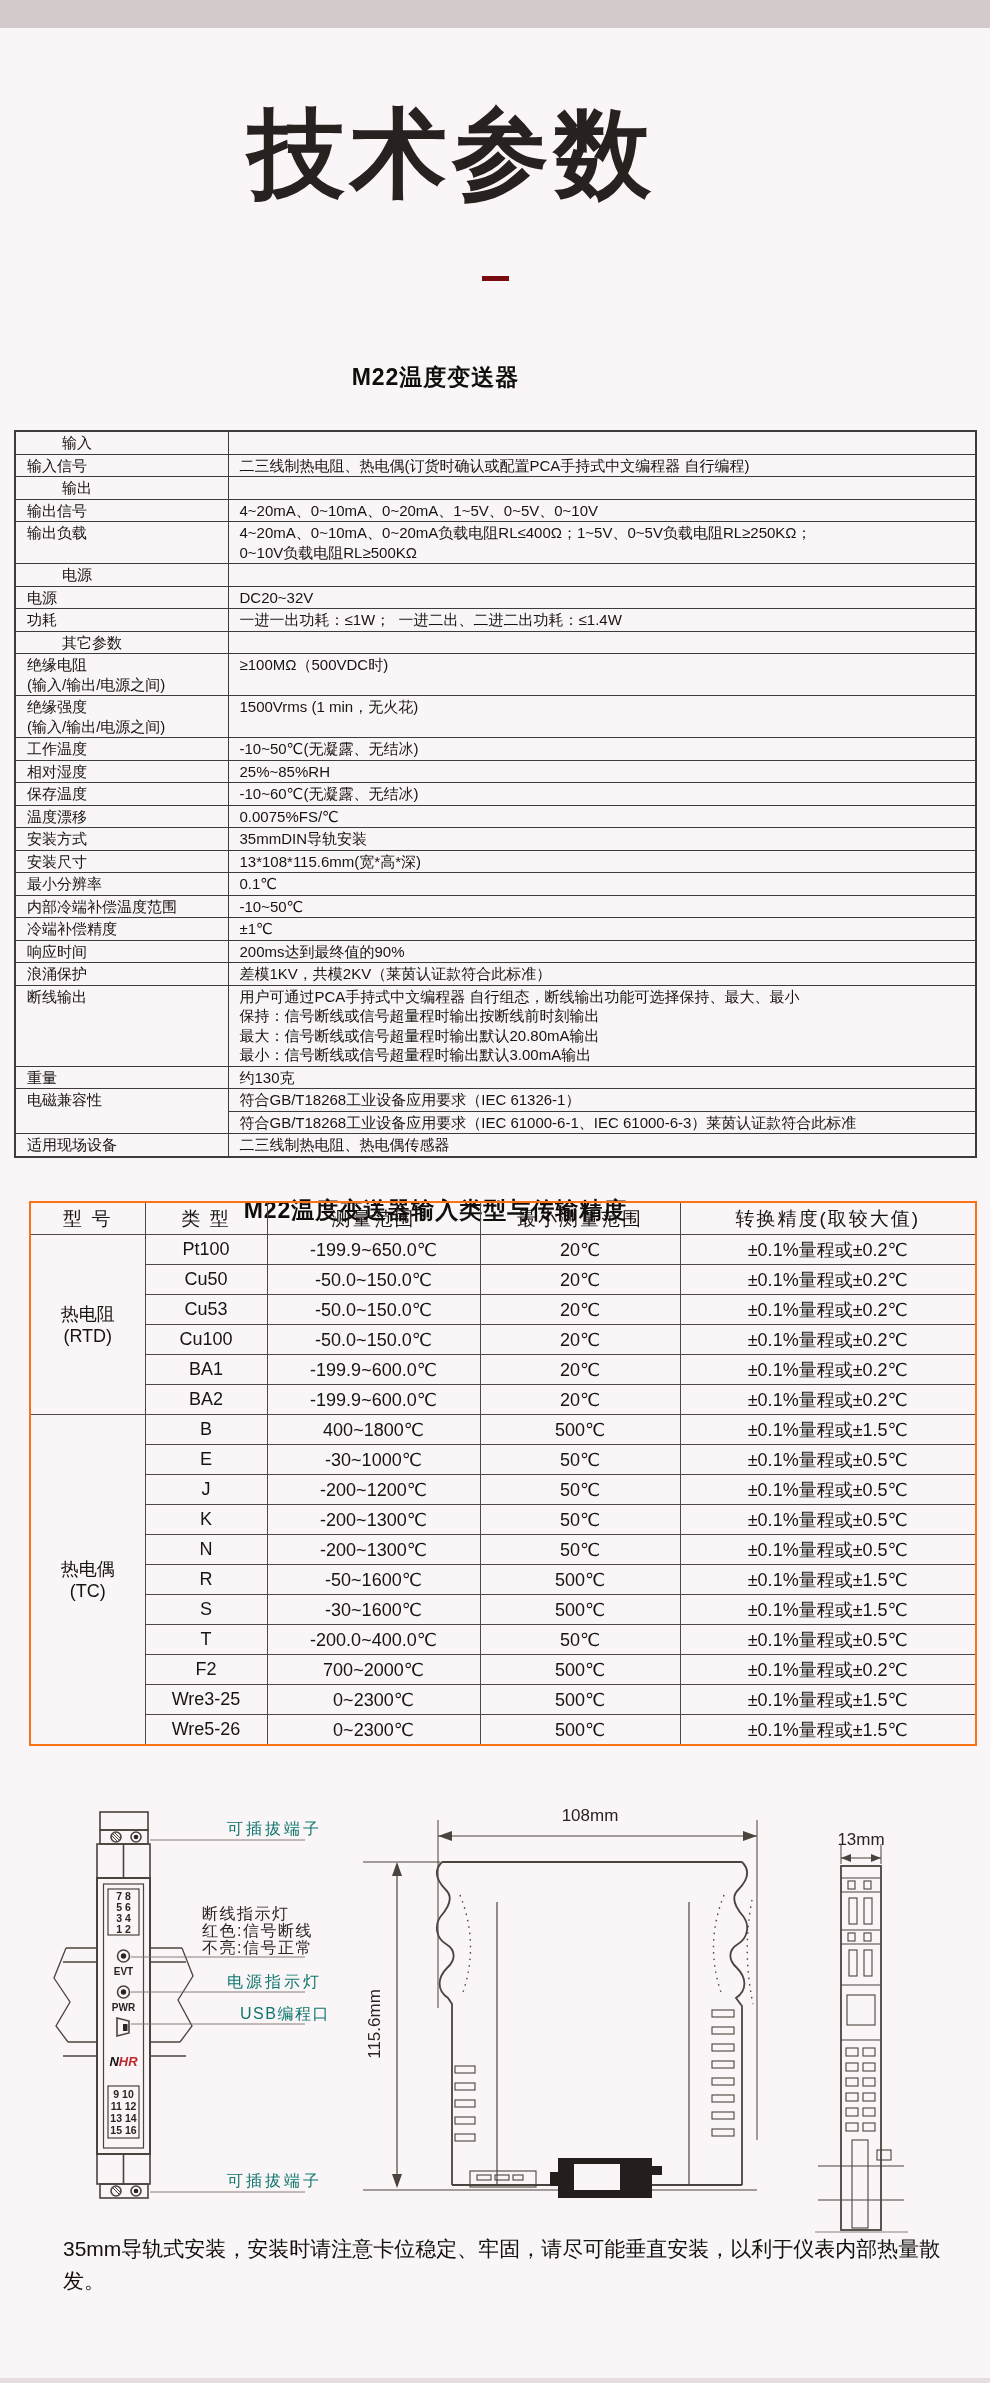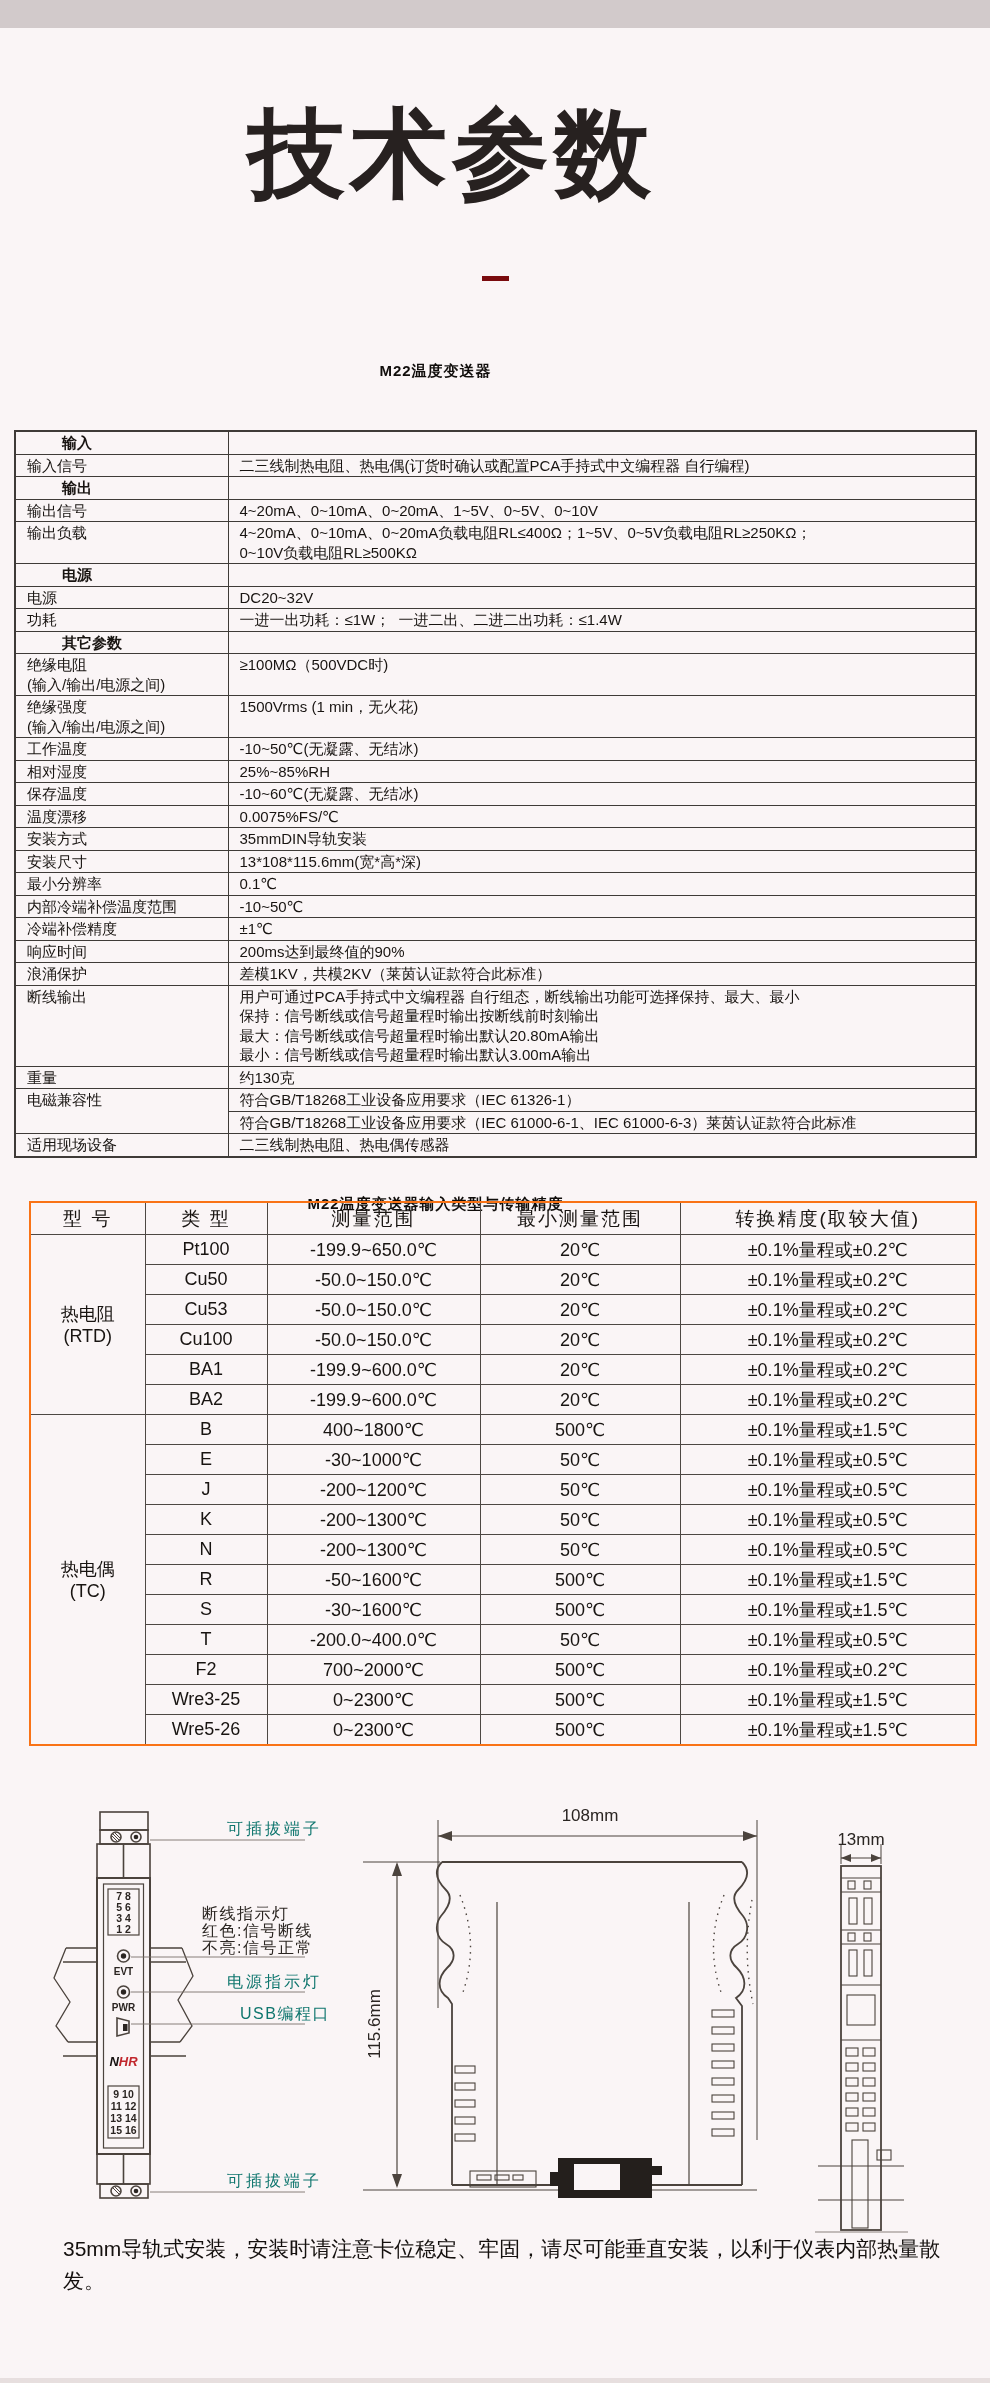--- a/index.html
+++ b/index.html
@@ -10,34 +10,34 @@
   }
   .top-strip{position:absolute;left:0;top:0;width:990px;height:28px;background:#d2cacb;}
   .bottom-strip{position:absolute;left:0;top:2378px;width:990px;height:5px;background:#e7dfdf;}
   .main-title{
     position:absolute;left:0;top:84px;width:904px;text-align:center;
     font-size:97px;line-height:140px;font-weight:bold;color:#272120;letter-spacing:5px;
   }
   .title-dash{position:absolute;left:482px;top:276px;width:27px;height:5px;background:#7a0b0e;}
   .sec-heading{
     position:absolute;left:0;width:871px;text-align:center;
-    font-size:15px;font-weight:bold;color:#100d0b;letter-spacing:1px;
+    font-size:23px;font-weight:bold;color:#100d0b;letter-spacing:1px;
   }
   #heading-1{top:362px;}
   #heading-2{top:1156px;margin-top:39px;}
 
   table{border-collapse:collapse;position:absolute;table-layout:fixed;}
 
   
   #spec-table{left:14px;top:430px;width:961px;border:2px solid #3f3b38;}
   #spec-table td{
     border:1px solid #3f3b38;vertical-align:top;
     font-size:15px;line-height:19.5px;padding:1px 6px 1px 11px;color:#181411;
   }
-  #spec-table td.t1-section div{font-weight:bold;padding-left:35px;}
+  #spec-table td.t1-section div{font-weight:normal;padding-left:35px;}
   #spec-table td div{white-space:pre-wrap;}
 
   
   #type-table{left:29px;top:1201px;width:946px;border:2px solid #f97316;}
   #type-table th,#type-table td{
     border:1px solid #4d4844;text-align:center;vertical-align:middle;
     font-size:18px;color:#181411;font-weight:normal;padding:0 4px;height:29px;
   }
   #type-table th{font-size:19px;height:31px;letter-spacing:2px;}
 

